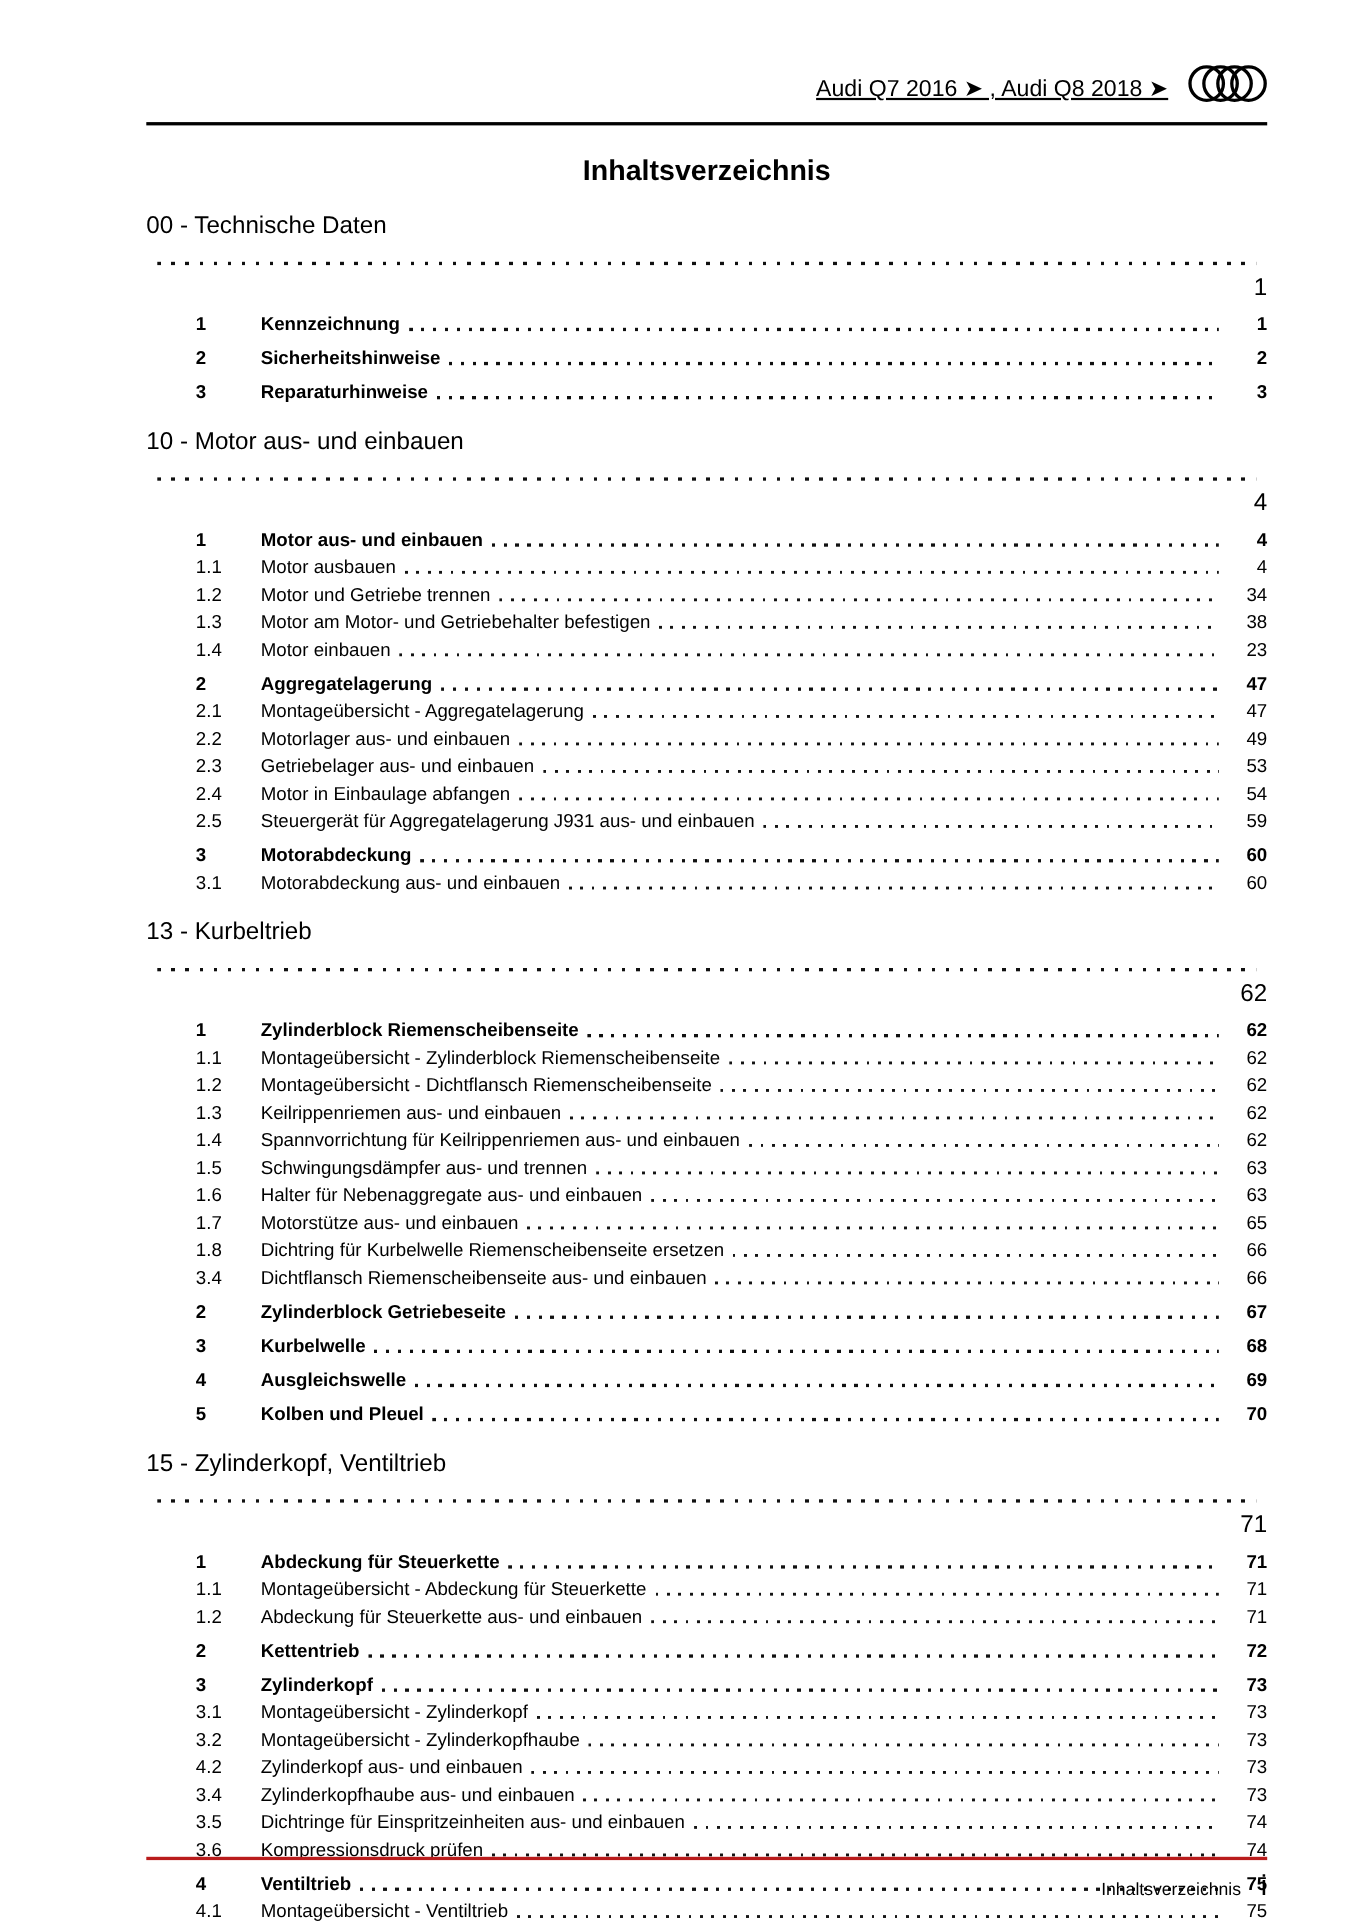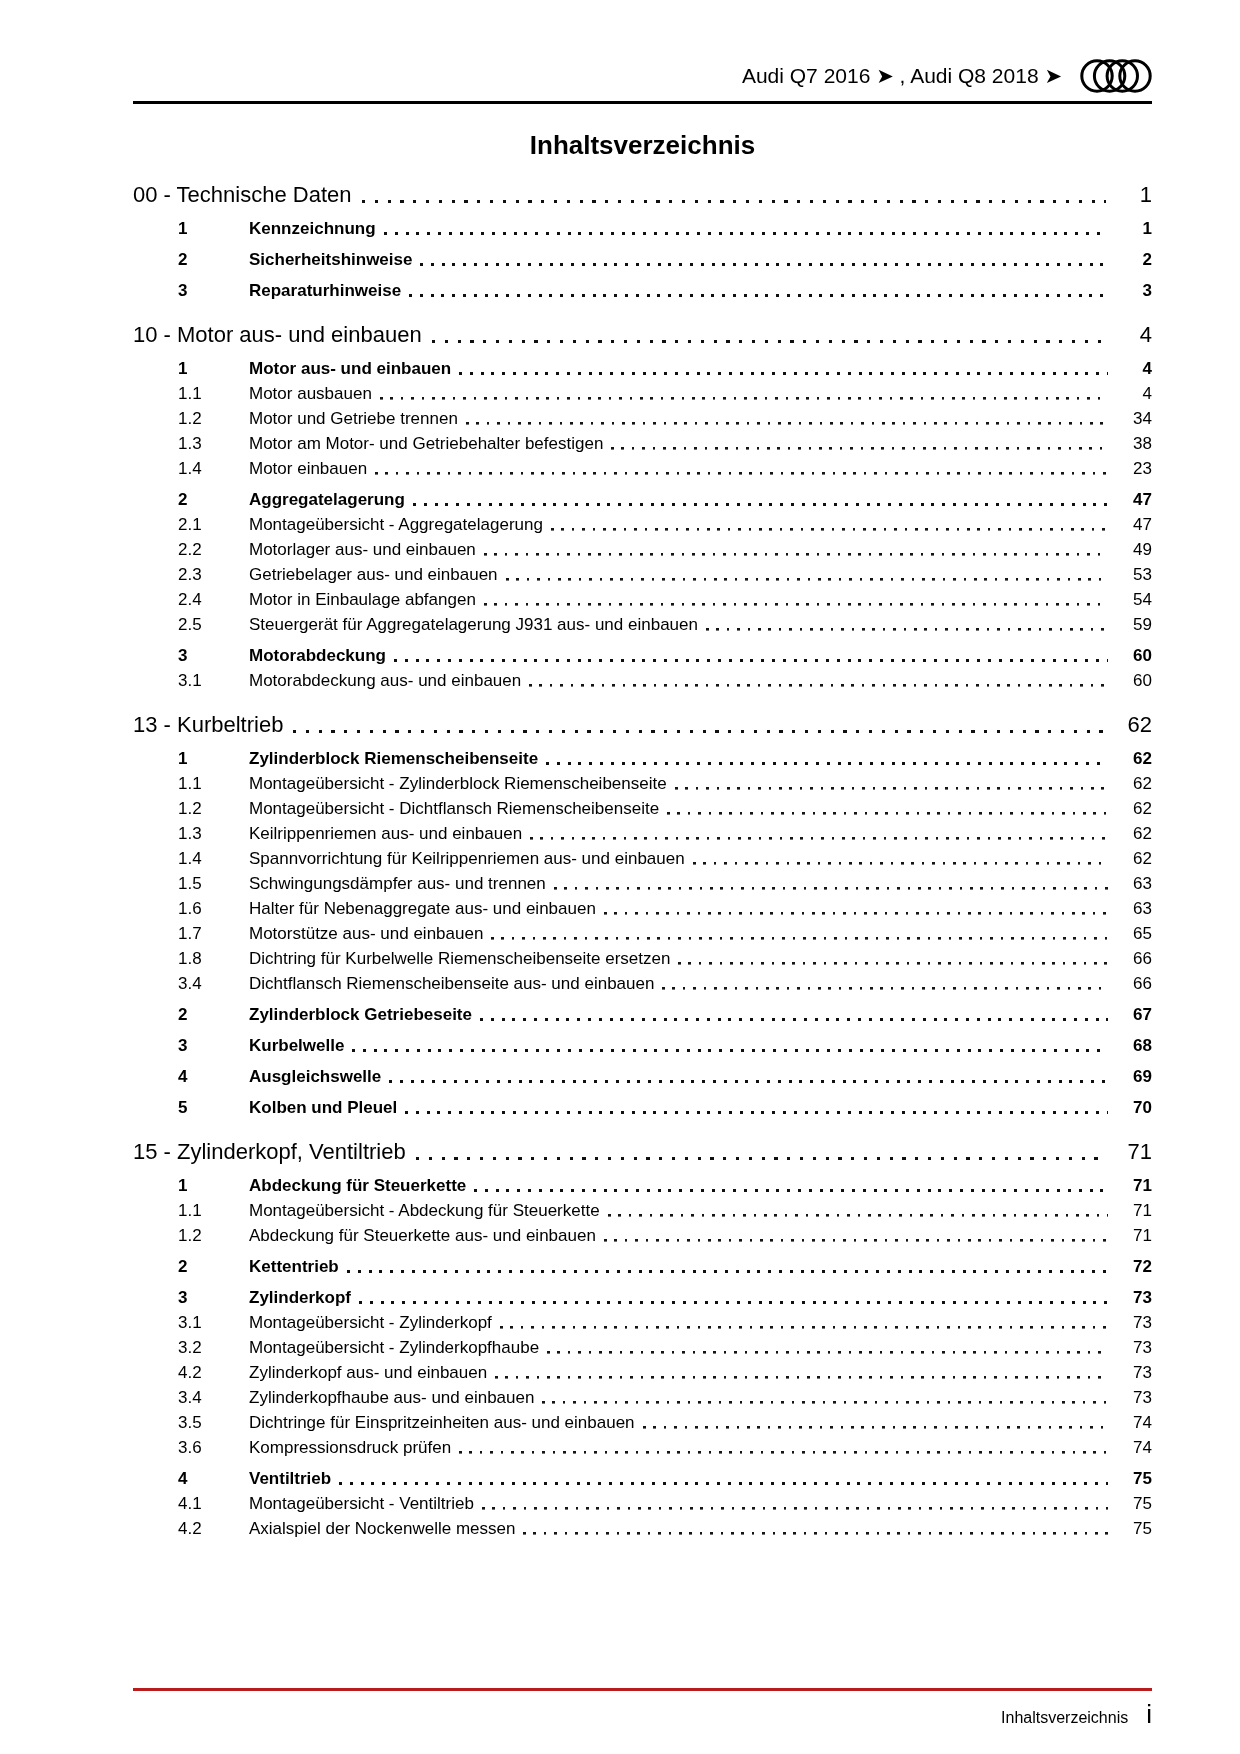--- a/index.html
+++ b/index.html
@@ -7,50 +7,50 @@
     position:relative;
     width:1240px;height:1754px;
     background:#fff;color:#000;
     font-family:"Liberation Sans","DejaVu Sans",sans-serif;
     overflow:hidden;
   }
   .content{padding:56px 88px 0 133px;}
 
   
   .hdr{
-    display:flex;justify-content:flex-end;align-items:center;gap:18px;
-    border-bottom:3px solid #000;padding-bottom:7px;
+    display:flex;justify-content:flex-end;align-items:flex-end;gap:18px;
+    border-bottom:3px solid #000;padding-bottom:17px;text-decoration:underline;
   }
   .hdr-text{text-align:right;font-size:21px;line-height:27px;white-space:nowrap;}
   .rings{width:72px;height:36px;flex:0 0 auto;margin-top:2px;}
 
   
   .doc-title{
     font-size:26px;font-weight:bold;text-align:center;
     margin:26px 0 20px 0;
   }
 
   
   .toc{}
   .row{display:flex;font-size:17px;line-height:23px;margin-bottom:2px;}
   .row .num{flex:0 0 59px;margin-left:45px;}
-  .row .title{flex:0 1 auto;white-space:nowrap;margin-left:12px;}
+  .row .title{flex:0 1 auto;white-space:nowrap;}
   .row .leader{
     flex:1 1 auto;margin:0 8px;height:23px;min-width:20px;
     background-image:repeating-linear-gradient(90deg,#141414 0 2.6px,transparent 2.6px 10.4px);
     background-size:100% 2.6px;background-repeat:no-repeat;background-position:0 15px;
   }
   .row .page{flex:0 0 auto;min-width:36px;text-align:right;}
   .row.b{margin-top:8px;}
   .row.b .num,.row.b .title,.row.b .page{font-weight:bold;}
   .row.b .leader{
     background-image:repeating-linear-gradient(90deg,#101010 0 3px,transparent 3px 10.8px);
     background-size:100% 3px;background-position:0 15px;
   }
-  .chapter{font-size:22px;line-height:28px;margin-top:19px;margin-bottom:5px;}
+  .chapter{font-size:22px;line-height:28px;margin-top:19px;margin-bottom:5px;flex-direction:column;}
   .chapter .ctitle{flex:0 1 auto;white-space:nowrap;}
   .chapter .leader{
     height:28px;margin:0 10px;
     background-image:repeating-linear-gradient(90deg,#101010 0 3.2px,transparent 3.2px 12.8px);
     background-size:100% 3.2px;background-position:0 19px;
   }
   .chapter .page{min-width:36px;text-align:right;}
 
   
   .ftr{

